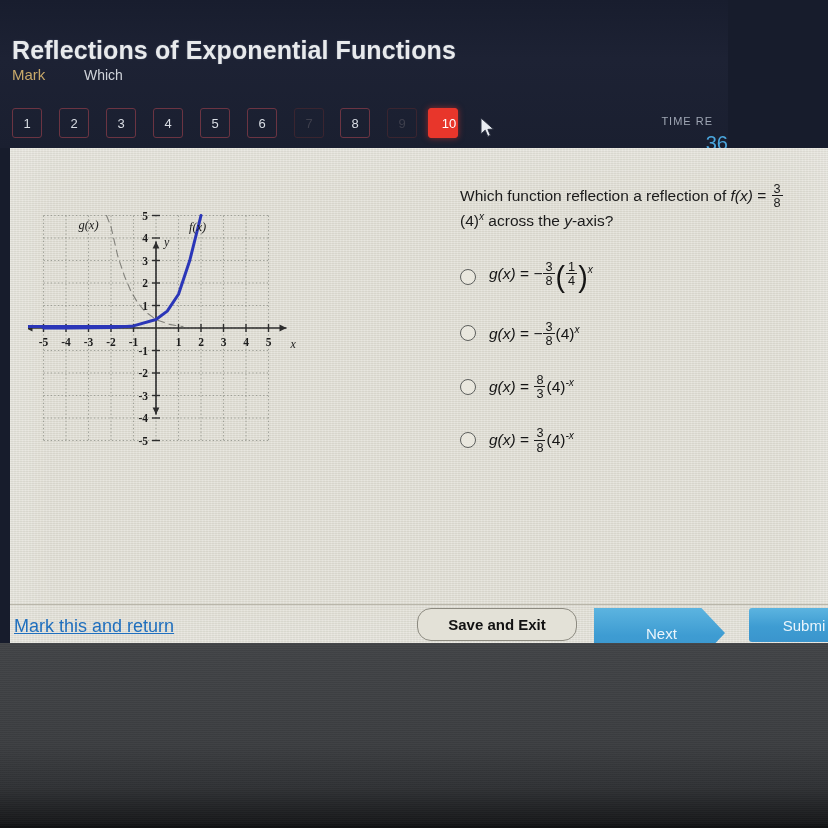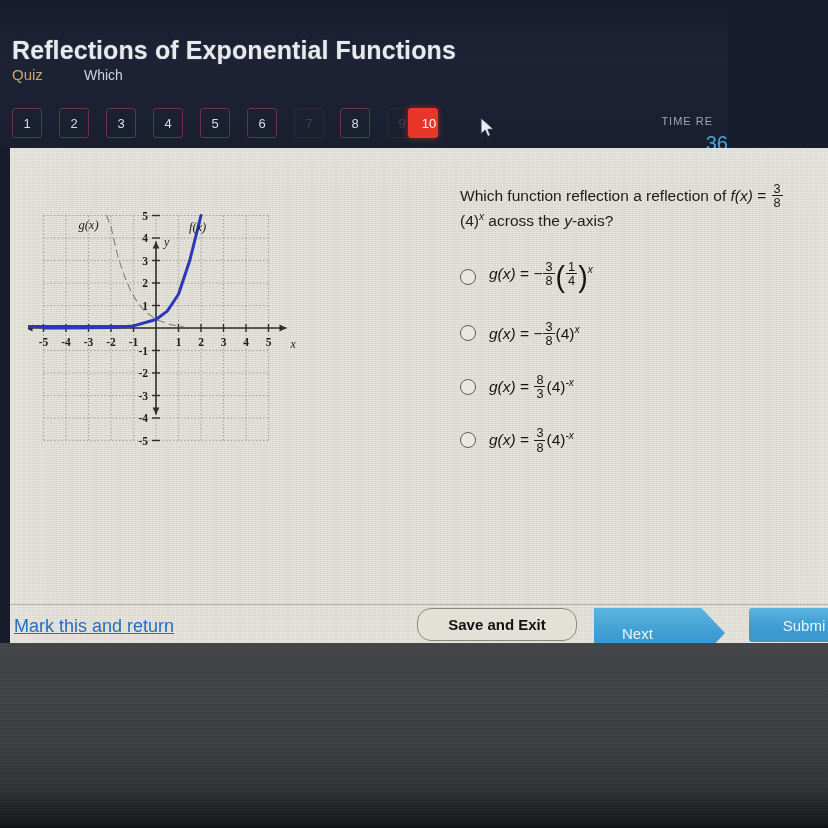--- a/index.html
+++ b/index.html
@@ -124,21 +124,21 @@
     color: #111; font-size: 15px; font-weight: bold;
     display: flex; align-items: center; justify-content: center;
     box-sizing: border-box; cursor: pointer;
   }
   #next-btn {
     position: absolute; left: 594px; top: 608px;
     width: 131px; height: 50px;
     background: linear-gradient(180deg,#5cb4e0 0%, #3e9cd2 55%, #3a95cd 100%);
     color: #eaf5fc; font-size: 15px;
     display: flex; align-items: center; justify-content: flex-start;
-    padding-left: 28px; box-sizing: border-box;
+    padding-left: 52px; box-sizing: border-box;
     clip-path: polygon(0 0, 82% 0, 100% 50%, 82% 100%, 0 100%);
     cursor: pointer;
   }
   #submit-btn {
     position: absolute; left: 749px; top: 608px;
     width: 110px; height: 34px;
     background: linear-gradient(180deg,#5cb4e0 0%, #3e9cd2 55%, #3a95cd 100%);
     color: #eaf5fc; font-size: 15px; border-radius: 3px;
     display: flex; align-items: center; justify-content: center;
     box-sizing: border-box; cursor: pointer;
@@ -158,21 +158,21 @@
     background: rgba(0,0,0,.35);
   }
 </style>
 </head>
 <body>
 
 <div id="screen">
 
   <div id="top-chrome">
     <div id="quiz-title">Reflections of Exponential Functions</div>
-    <div id="quiz-kind">Quiz</div>
+    <div id="quiz-kind">Mark</div>
     <div id="quiz-status">Which</div>
 
     <div id="qnum-row">
         <div class="qnum" style="left: 12px;">
           <span>1</span>
         </div>
         <div class="qnum" style="left: 59px;">
           <span>2</span>
         </div>
         <div class="qnum" style="left: 106px;">
@@ -189,21 +189,21 @@
         </div>
         <div class="qnum dim" style="left: 294px;">
           <span>7</span>
         </div>
         <div class="qnum" style="left: 340px;">
           <span>8</span>
         </div>
         <div class="qnum dim" style="left: 387px;">
           <span>9</span>
         </div>
-        <div class="qnum current" style="left: 408px; padding-left: 12px;">
+        <div class="qnum current" style="left: 428px; padding-left: 12px;">
           <span>10</span>
         </div>
       </div>
 
     <svg id="cursor" viewBox="0 0 18 22">
       <path d="M2,1 L2,17 L6.2,13.2 L8.8,19.4 L11.4,18.3 L8.9,12.4 L14.4,12.1 Z" fill="#e9edf2" stroke="#2b3040" stroke-width="1"></path>
     </svg>
 
     <div id="time-label">TIME RE</div>
     <div id="time-value">36</div>

